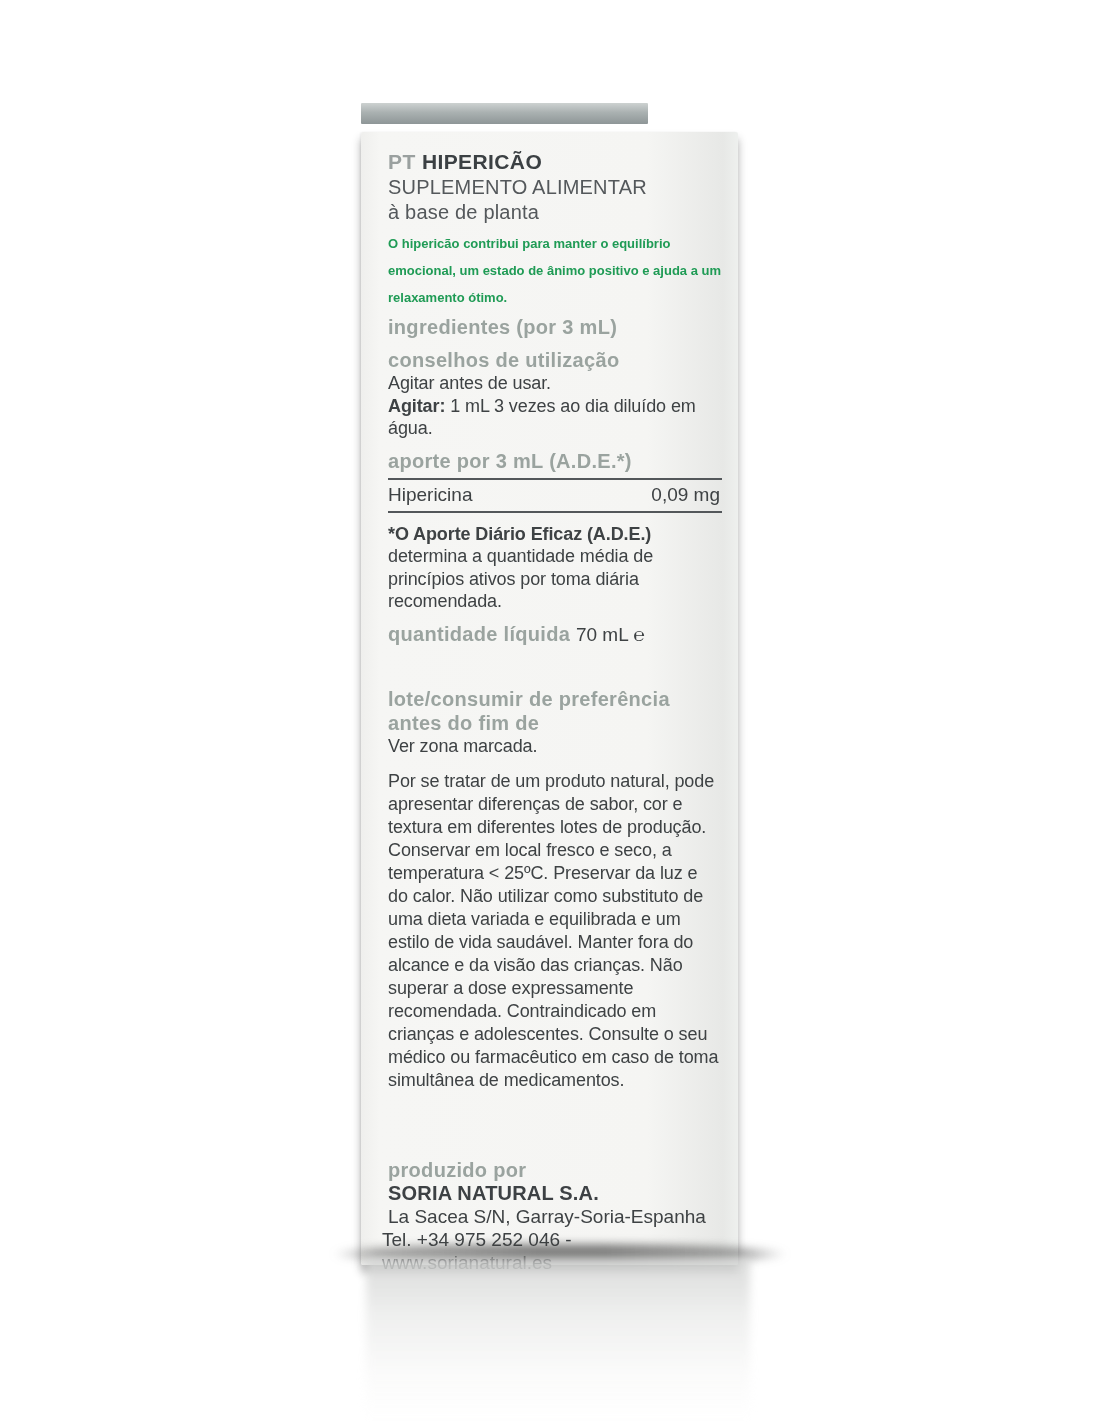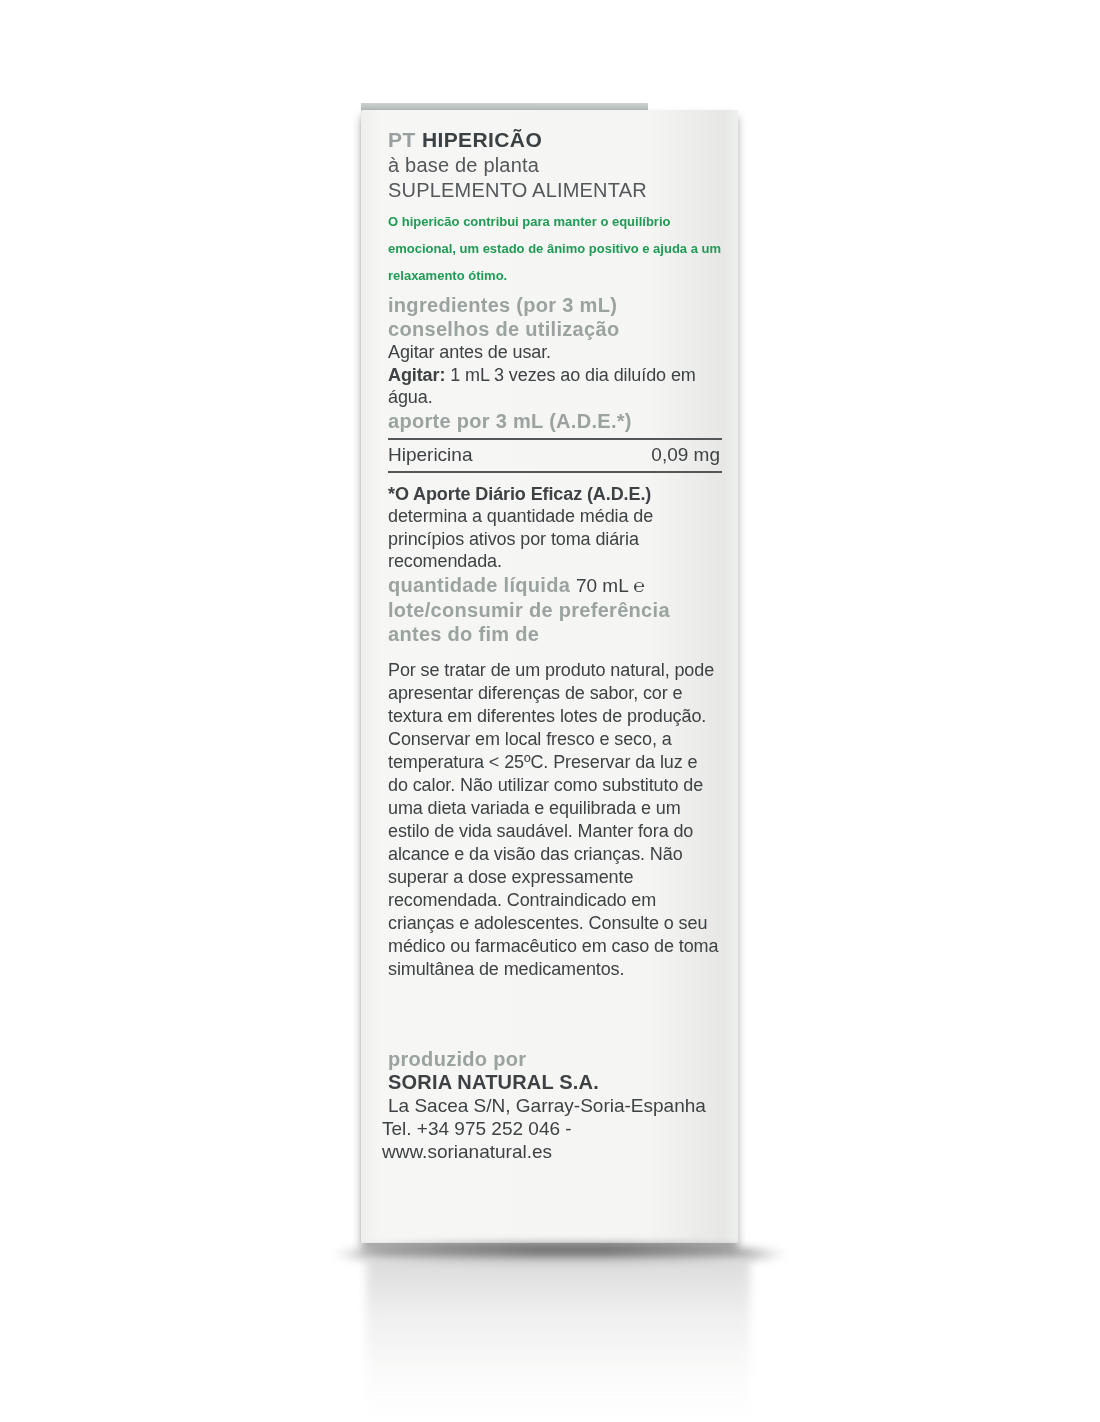--- a/index.html
+++ b/index.html
@@ -2,43 +2,43 @@
 <html><head>
 <meta charset="utf-8">
 <style>
   html,body{margin:0;padding:0;background:#ffffff;}
   .stage{
     position:relative;width:1100px;height:1422px;background:#ffffff;overflow:hidden;
     font-family:"Liberation Sans","DejaVu Sans",sans-serif;
   }
   
   .panel{
-    position:absolute;left:361px;top:110px;width:377px;height:1133px;
+    position:absolute;left:361px;top:132px;width:377px;height:1133px;
     background:linear-gradient(90deg,#efefed 0%,#f6f6f4 5%,#f5f5f3 76%,#e7e8e6 96%,#eef0ee 100%);
     border-radius:2px;
     box-shadow:0 7px 9px rgba(40,40,40,.38), -1px 0 2px rgba(0,0,0,.05);
   }
   .topbar{
     position:absolute;left:361px;top:103px;width:287px;height:21px;
     background:linear-gradient(180deg,#cdd2d1 0%,#aab1b1 45%,#8e9697 100%);
     border-radius:1px;
   }
   .content{
     position:absolute;left:27px;top:16px;width:334px;
     color:#3e4244;
   }
   
   .brandline{font-size:21px;font-weight:700;letter-spacing:.4px;line-height:27px;}
   .lang{color:#9aa09f;}
   .title{color:#3b4043;}
   .sub{font-size:20px;color:#54585b;letter-spacing:.2px;line-height:25px;font-weight:400;}
   .claim{margin-top:5px;font-size:13px;font-weight:700;color:#1f9b55;line-height:27px;}
-  .h{font-size:20px;font-weight:700;color:#9aa39f;letter-spacing:.3px;line-height:24px;}
+  .h{font-size:20px;font-weight:700;color:#9aa39f;letter-spacing:.3px;line-height:24px;margin-top:40px;}
   .body{font-size:18px;line-height:22.5px;color:#3e4244;letter-spacing:-.1px;}
-  .mt4{margin-top:4px;} .mt6{margin-top:0;} .mt10{margin-top:10px;}
+  .mt4{margin-top:4px;} .mt6{margin-top:9px;} .mt10{margin-top:10px;}
   .ntable{
     margin-top:5px;border-top:2px solid #53575a;border-bottom:2px solid #53575a;
   }
   .nrow{display:flex;justify-content:space-between;font-size:19px;line-height:22px;padding:4px 2px 5px 0;}
   .inline-val{color:#3e4244;font-weight:400;letter-spacing:0;}
   .warn{margin-top:13px;font-size:18px;line-height:23px;}
   .producer{margin-top:66px;}
   .company{font-size:20px;font-weight:700;color:#3d4144;line-height:23px;letter-spacing:.2px;}
   .addr{font-size:19px;line-height:23px;}
   .b{font-weight:700;}
@@ -62,22 +62,22 @@
 
   <div class="topbar"></div>
 
   <div class="panel">
     <div class="content">
 
       <div class="brandline">
         <span class="lang">PT</span>
         <span class="title">HIPERICÃO</span>
       </div>
+      <div class="sub">SUPLEMENTO ALIMENTAR</div>
       <div class="sub">à base de planta</div>
-      <div class="sub">SUPLEMENTO ALIMENTAR</div>
 
       <div class="claim">O hipericão contribui para manter o equilíbrio emocional, um estado de ânimo positivo e ajuda a um relaxamento ótimo.</div>
 
       <div class="h mt4">ingredientes (por 3 mL)</div>
 
       <div class="h mt6">conselhos de utilização</div>
       <div class="body">Agitar antes de usar.</div>
       <div class="body"><span class="b">Agitar:</span><span> 1 mL 3 vezes ao dia diluído em água.</span></div>
 
       <div class="h mt6">aporte por 3 mL (A.D.E.*)</div>
@@ -86,20 +86,21 @@
           <span>Hipericina</span>
           <span>0,09 mg</span>
         </div>
       </div>
 
       <div class="body mt10"><span class="b">*O Aporte Diário Eficaz (A.D.E.)</span><span> determina a quantidade média de princípios ativos por toma diária recomendada.</span></div>
 
       <div class="h mt6"><span>quantidade líquida </span><span class="inline-val" style="font-size:19px;">70 mL ℮</span></div>
 
       <div class="h">lote/consumir de preferência antes do fim de</div>
+      <div class="body">Ver zona marcada.</div>
 
       <div class="body warn">Por se tratar de um produto natural, pode apresentar diferenças de sabor, cor e textura em diferentes lotes de produção. Conservar em local fresco e seco, a temperatura &lt; 25ºC. Preservar da luz e do calor. Não utilizar como substituto de uma  dieta variada e equilibrada e um estilo de vida saudável. Manter fora do alcance e da visão das crianças. Não superar a dose expressamente recomendada. Contraindicado em crianças e adolescentes. Consulte o seu médico ou farmacêutico em caso de toma simultânea de medicamentos.</div>
 
       <div class="producer">
         <div class="h">produzido por</div>
         <div class="company">SORIA NATURAL S.A.</div>
         <div class="addr">La Sacea S/N, Garray-Soria-Espanha</div>
         <div class="addr" style="margin-left:-6px;">Tel. +34 975 252 046 - www.sorianatural.es</div>
       </div>
 

